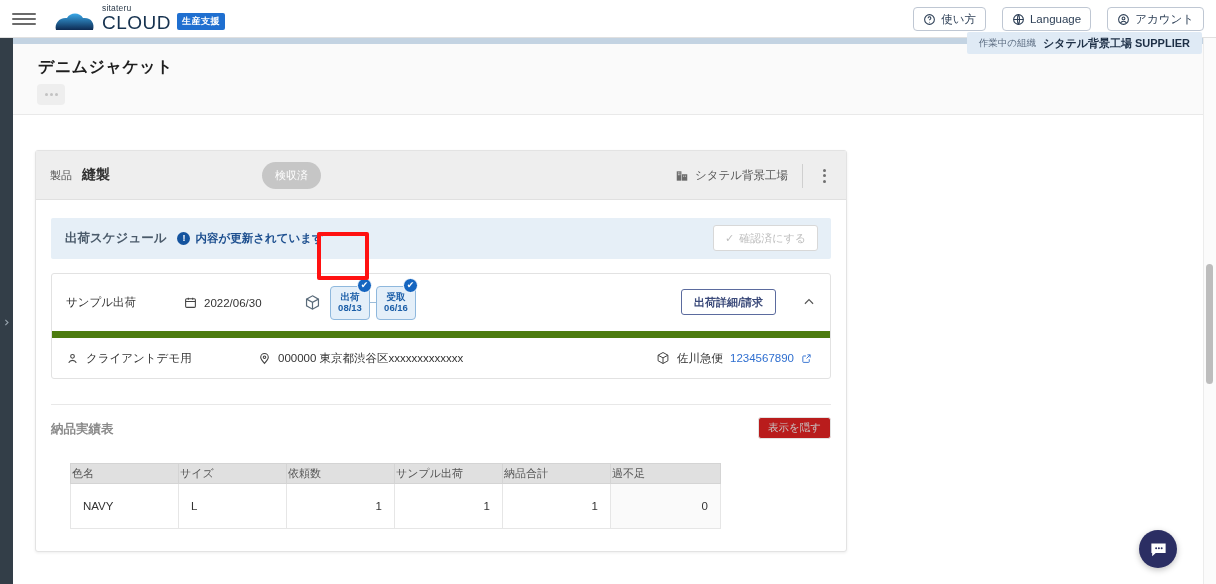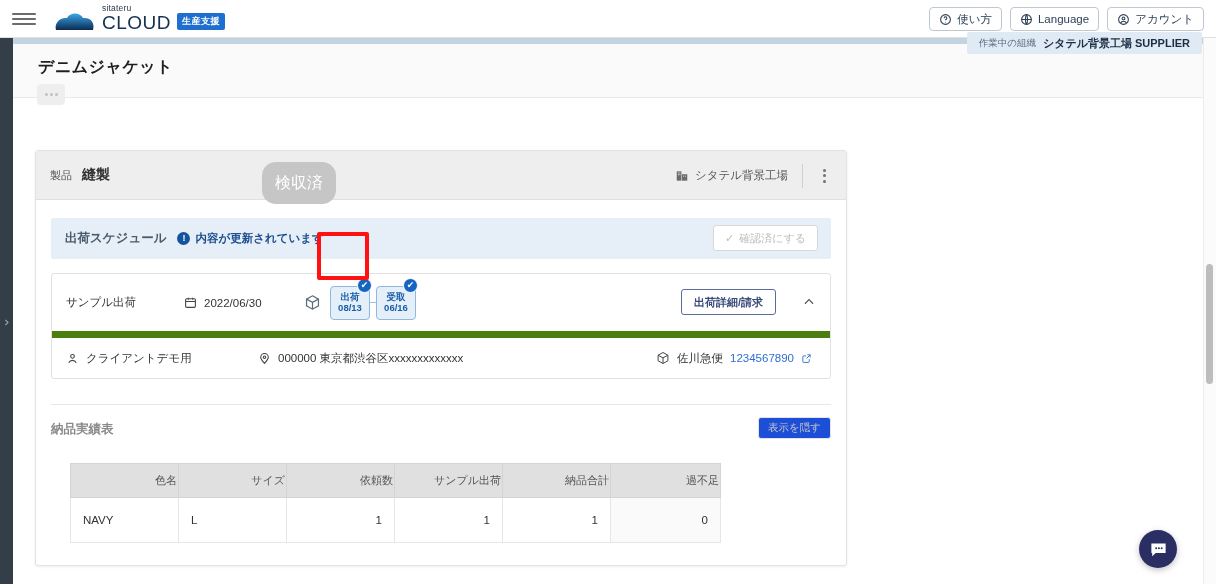--- a/index.html
+++ b/index.html
@@ -33,21 +33,21 @@
   .cloud-ico svg{ display:block; }
   .logo-text{ display:flex; flex-direction:column; line-height:1; margin-bottom:1px;}
   .logo-sub{ font-size:8.5px; color:#2b3a4a; letter-spacing:.2px; margin-bottom:1px;}
   .logo-main{ font-size:19px; font-weight:400; color:#16324f; letter-spacing:.5px; line-height:.95;text-align:center;}
   .logo-badge{
     background:#1f6fd0; color:#fff; font-size:9px; font-weight:700;
     padding:2px 5px; border-radius:2px; margin-bottom:3px; letter-spacing:.5px;
   }
   .top-right{
     position:absolute; right:12px; top:0; height:38px;
-    display:flex; align-items:center; gap:8px;
+    display:flex; align-items:center; gap:16px;
   }
   .tbtn{
     height:24px; border:1px solid #bfc7d3; border-radius:4px; background:#fff;
     display:flex; align-items:center; gap:5px; padding:0 9px;
     font-size:11.5px; color:#2e4057; cursor:pointer; white-space:nowrap;
   }
   .tbtn svg{ flex:none; }
 
   
   .org-ribbon{
@@ -72,21 +72,21 @@
   
   .canvas{
     position:absolute; left:13px; top:38px; width:1190px; height:546px;
     background:#ffffff; overflow:hidden;
   }
   .topstripe{
     position:absolute; left:0; top:0; width:1190px; height:6px;
     background:#c3d3e2;
   }
   .page-head{
-    position:absolute; left:0; top:6px; width:1190px; height:54px;
+    position:absolute; left:0; top:6px; width:1190px; height:71px;
     background:#fafafa; border-bottom:1px solid #e9e9e9;
   }
   .page-title{
     position:absolute; left:25px; top:13px;
     font-size:16px; font-weight:700; color:#1e1e1e; letter-spacing:.5px;
   }
   .ellipsis-btn{
     position:absolute; left:24px; top:40px; width:28px; height:21px;
     background:#eeeeee; border-radius:4px; display:flex;
     align-items:center; justify-content:center; gap:2px; cursor:pointer;
@@ -99,24 +99,24 @@
     background:#ffffff; border:1px solid #e3e3e3; border-radius:3px;
     box-shadow:0 1px 3px rgba(0,0,0,.07);
   }
   .card-head{
     height:49px; background:#eeeeee; border-bottom:1px solid #e0e0e0;
     display:flex; align-items:center; padding:0 14px; position:relative;
   }
   .chead-lbl{ font-size:11px; color:#555; margin-right:10px;}
   .chead-val{ font-size:14px; font-weight:700; color:#333; }
   .chip-grey{
-    position:absolute; left:226px; top:11px; height:42px; min-width:58px;
+    position:absolute; left:226px; top:11px; height:27px; min-width:58px;
     background:#c6c6c6; border-radius:14px; color:#fff;
     display:flex; align-items:center; justify-content:center;
-    font-size:16px; padding:0 13px;
+    font-size:11px; padding:0 13px;
   }
   .chead-right{
     position:absolute; right:14px; top:0; height:49px;
     display:flex; align-items:center; gap:0;
   }
   .factory{ display:flex; align-items:center; gap:6px; font-size:11.5px; color:#555; }
   .vdiv{ width:1px; height:24px; background:#cfcfcf; margin:0 14px; }
   .kebab{ display:flex; flex-direction:column; gap:2.5px; padding:4px 6px; cursor:pointer;}
   .kebab span{ width:3px; height:3px; background:#707070; border-radius:50%; display:block;}
 
@@ -191,33 +191,33 @@
     display:flex; align-items:center; justify-content:center; gap:6px;
     font-size:11px; color:#6e6e6e; cursor:pointer;
   }
 
   .divider{ margin-top:25px; height:1px; background:#e8e8e8;}
 
   .sec2-head{ margin-top:16px; height:24px; position:relative;}
   .sec2-title{ font-size:12.5px; font-weight:700; color:#8a8a8a;}
   .hide-btn{
     position:absolute; right:0; top:-4px; height:22px;
-    border:1px solid #e3e3e3; border-radius:3px; background:#1d4ed8;
+    border:1px solid #e3e3e3; border-radius:3px; background:#b91c1c;
     display:flex; align-items:center; padding:0 9px;
     font-size:10.5px; color:#c7c7c7; cursor:pointer;
   }
 
   
   table.perf{
     margin-top:18px; margin-left:19px; border-collapse:collapse; width:650px;
     table-layout:fixed;
   }
   table.perf th{
-    background:#e0e0e0; border:1px solid #d4d4d4; height:34px;
-    font-size:11px; font-weight:400; color:#555; text-align:right;
+    background:#e0e0e0; border:1px solid #d4d4d4; height:20px;
+    font-size:11px; font-weight:400; color:#555; text-align:left;
   }
   table.perf td{
     border:1px solid #e6e6e6; height:45px; font-size:11.5px; color:#333;
     padding:0 12px; background:#fff;
   }
   table.perf td.num{ text-align:right;}
   table.perf td.last{ background:#fafafa;}
   table.perf col.c1{width:108px;} table.perf col.c2{width:108px;}
   table.perf col.c3{width:108px;} table.perf col.c4{width:108px;}
   table.perf col.c5{width:108px;} table.perf col.c6{width:110px;}

